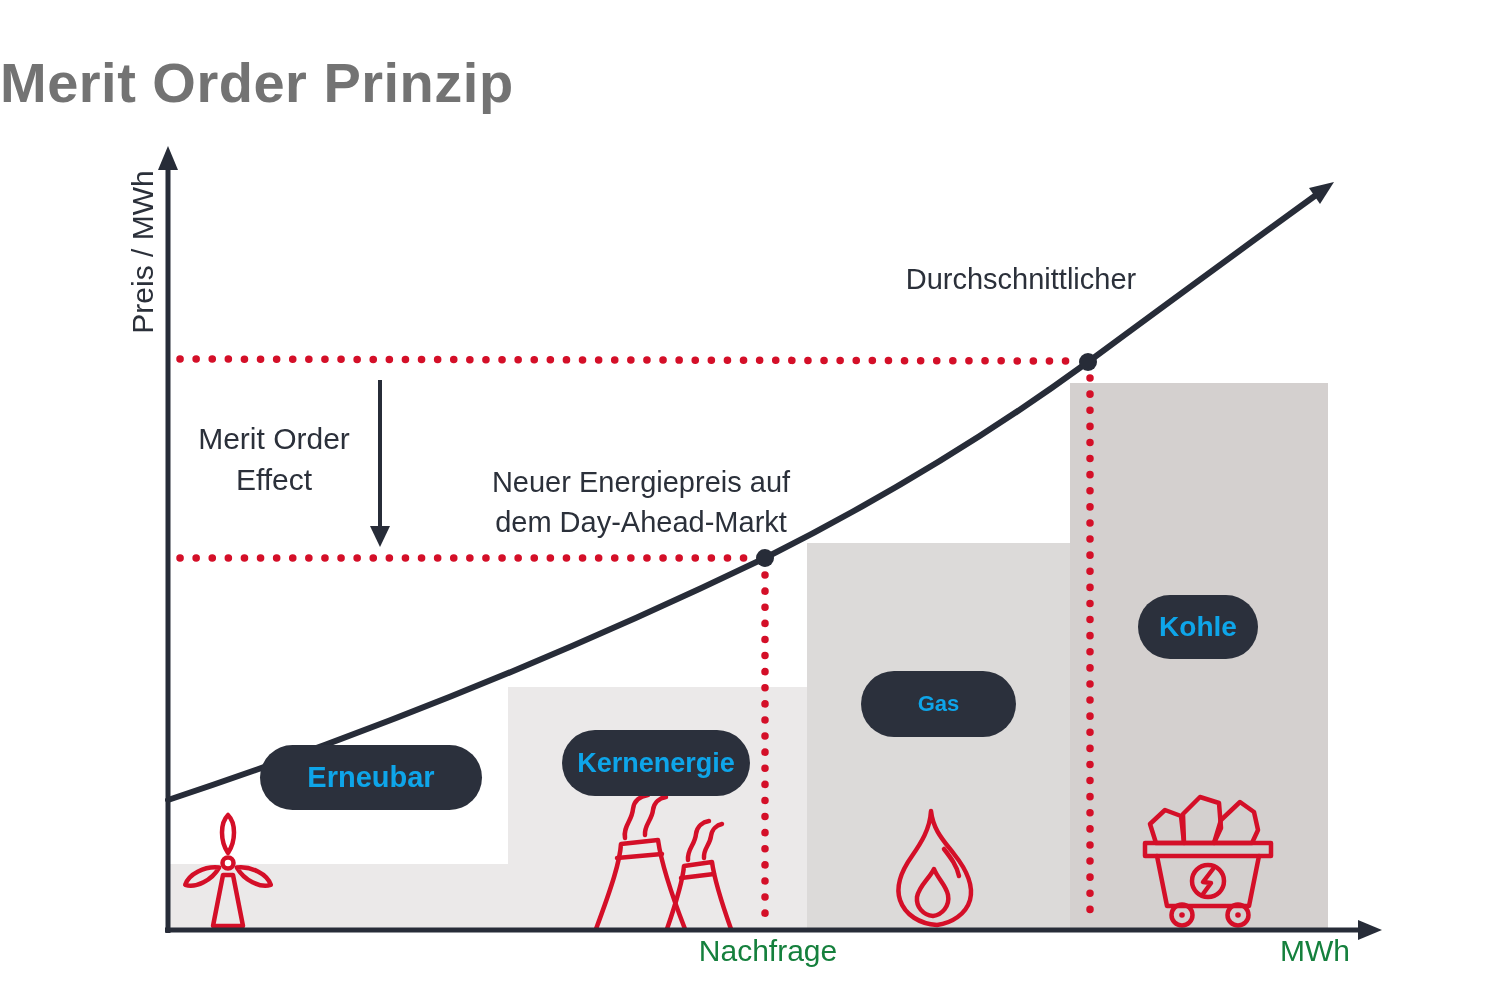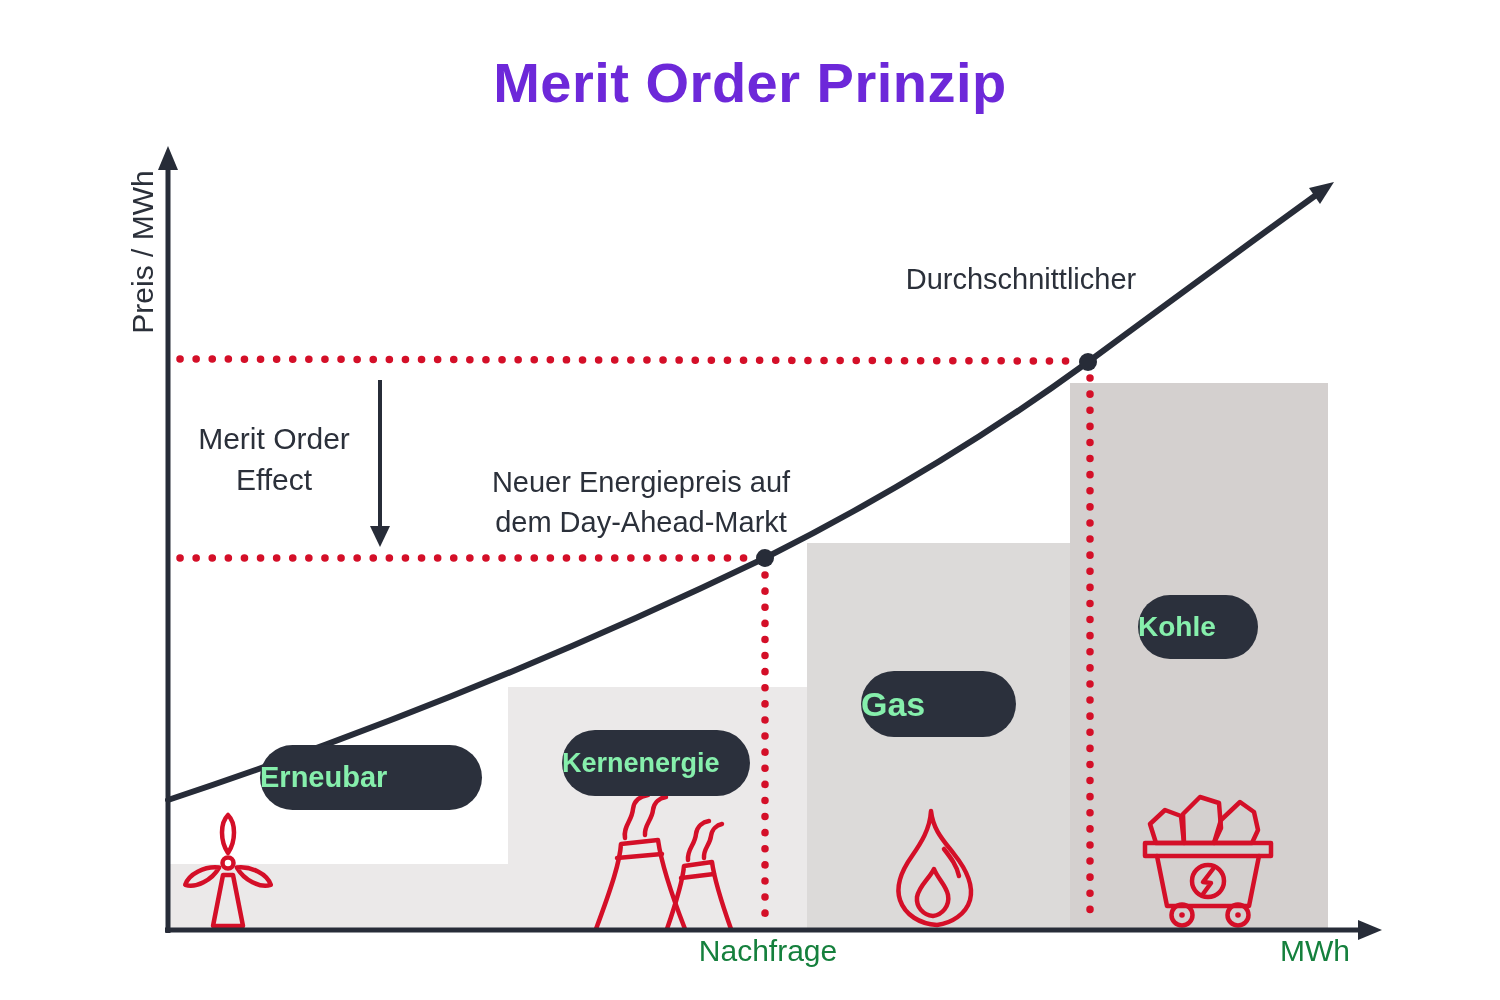--- a/index.html
+++ b/index.html
@@ -1,42 +1,42 @@
 <!DOCTYPE html>
 <html><head>
 <meta charset="utf-8">
 <style>
   html,body { margin:0; padding:0; background:#ffffff; }
   .canvas {
     position:relative; width:1500px; height:1000px; background:#ffffff;
     font-family:"Liberation Sans", sans-serif; color:#272c38; overflow:hidden;
   }
   .title {
-    position:absolute; left:0; right:0; top:50px; text-align:center;
-    font-size:56px; font-weight:700; color:#6d28d9; letter-spacing:0.5px;
+    position:absolute; left:0; right:0; top:50px; text-align:left;
+    font-size:56px; font-weight:700; color:#737373; letter-spacing:0.5px;
   }
   .ann { position:absolute; text-align:center; font-size:29px; color:#2b303a; }
   .ann .line { display:block; }
   .merit-effect { left:154px; top:418px; width:240px; font-size:30px; line-height:41px; }
   .new-price   { left:451px; top:462px; width:380px; line-height:40px; }
   .avg-price   { left:846px; top:258px; width:350px; line-height:43px; }
   .ylabel {
     position:absolute; left:33px; top:235px; width:220px; height:34px;
     text-align:center; font-size:30px; transform:rotate(-90deg); color:#2b303a;
   }
   .xlabel { position:absolute; top:934px; font-size:30px; color:#15803d; text-align:center; }
   .demand { left:668px; width:200px; }
   .mwh    { left:1240px; width:150px; }
   .pill {
-    position:absolute; background:#2b303c; color:#86efac; border-radius:40px;
-    display:flex; align-items:center; justify-content:flex-start; font-weight:700;
+    position:absolute; background:#2b303c; color:#0ea5e9; border-radius:40px;
+    display:flex; align-items:center; justify-content:center; font-weight:700;
   }
   .pill-erneubar    { left:260px; top:745px; width:222px; height:65px; font-size:29px; }
   .pill-kernenergie { left:562px; top:730px; width:188px; height:66px; font-size:27px; }
-  .pill-gas         { left:861px; top:671px; width:155px; height:66px; font-size:34px; }
+  .pill-gas         { left:861px; top:671px; width:155px; height:66px; font-size:22px; }
   .pill-kohle       { left:1138px; top:595px; width:120px; height:64px; font-size:28px; }
   svg.layer { position:absolute; left:0; top:0; }
 </style>
 </head>
 <body>
 
 <div class="canvas">
 
   <div class="title">Merit Order Prinzip</div>
 

